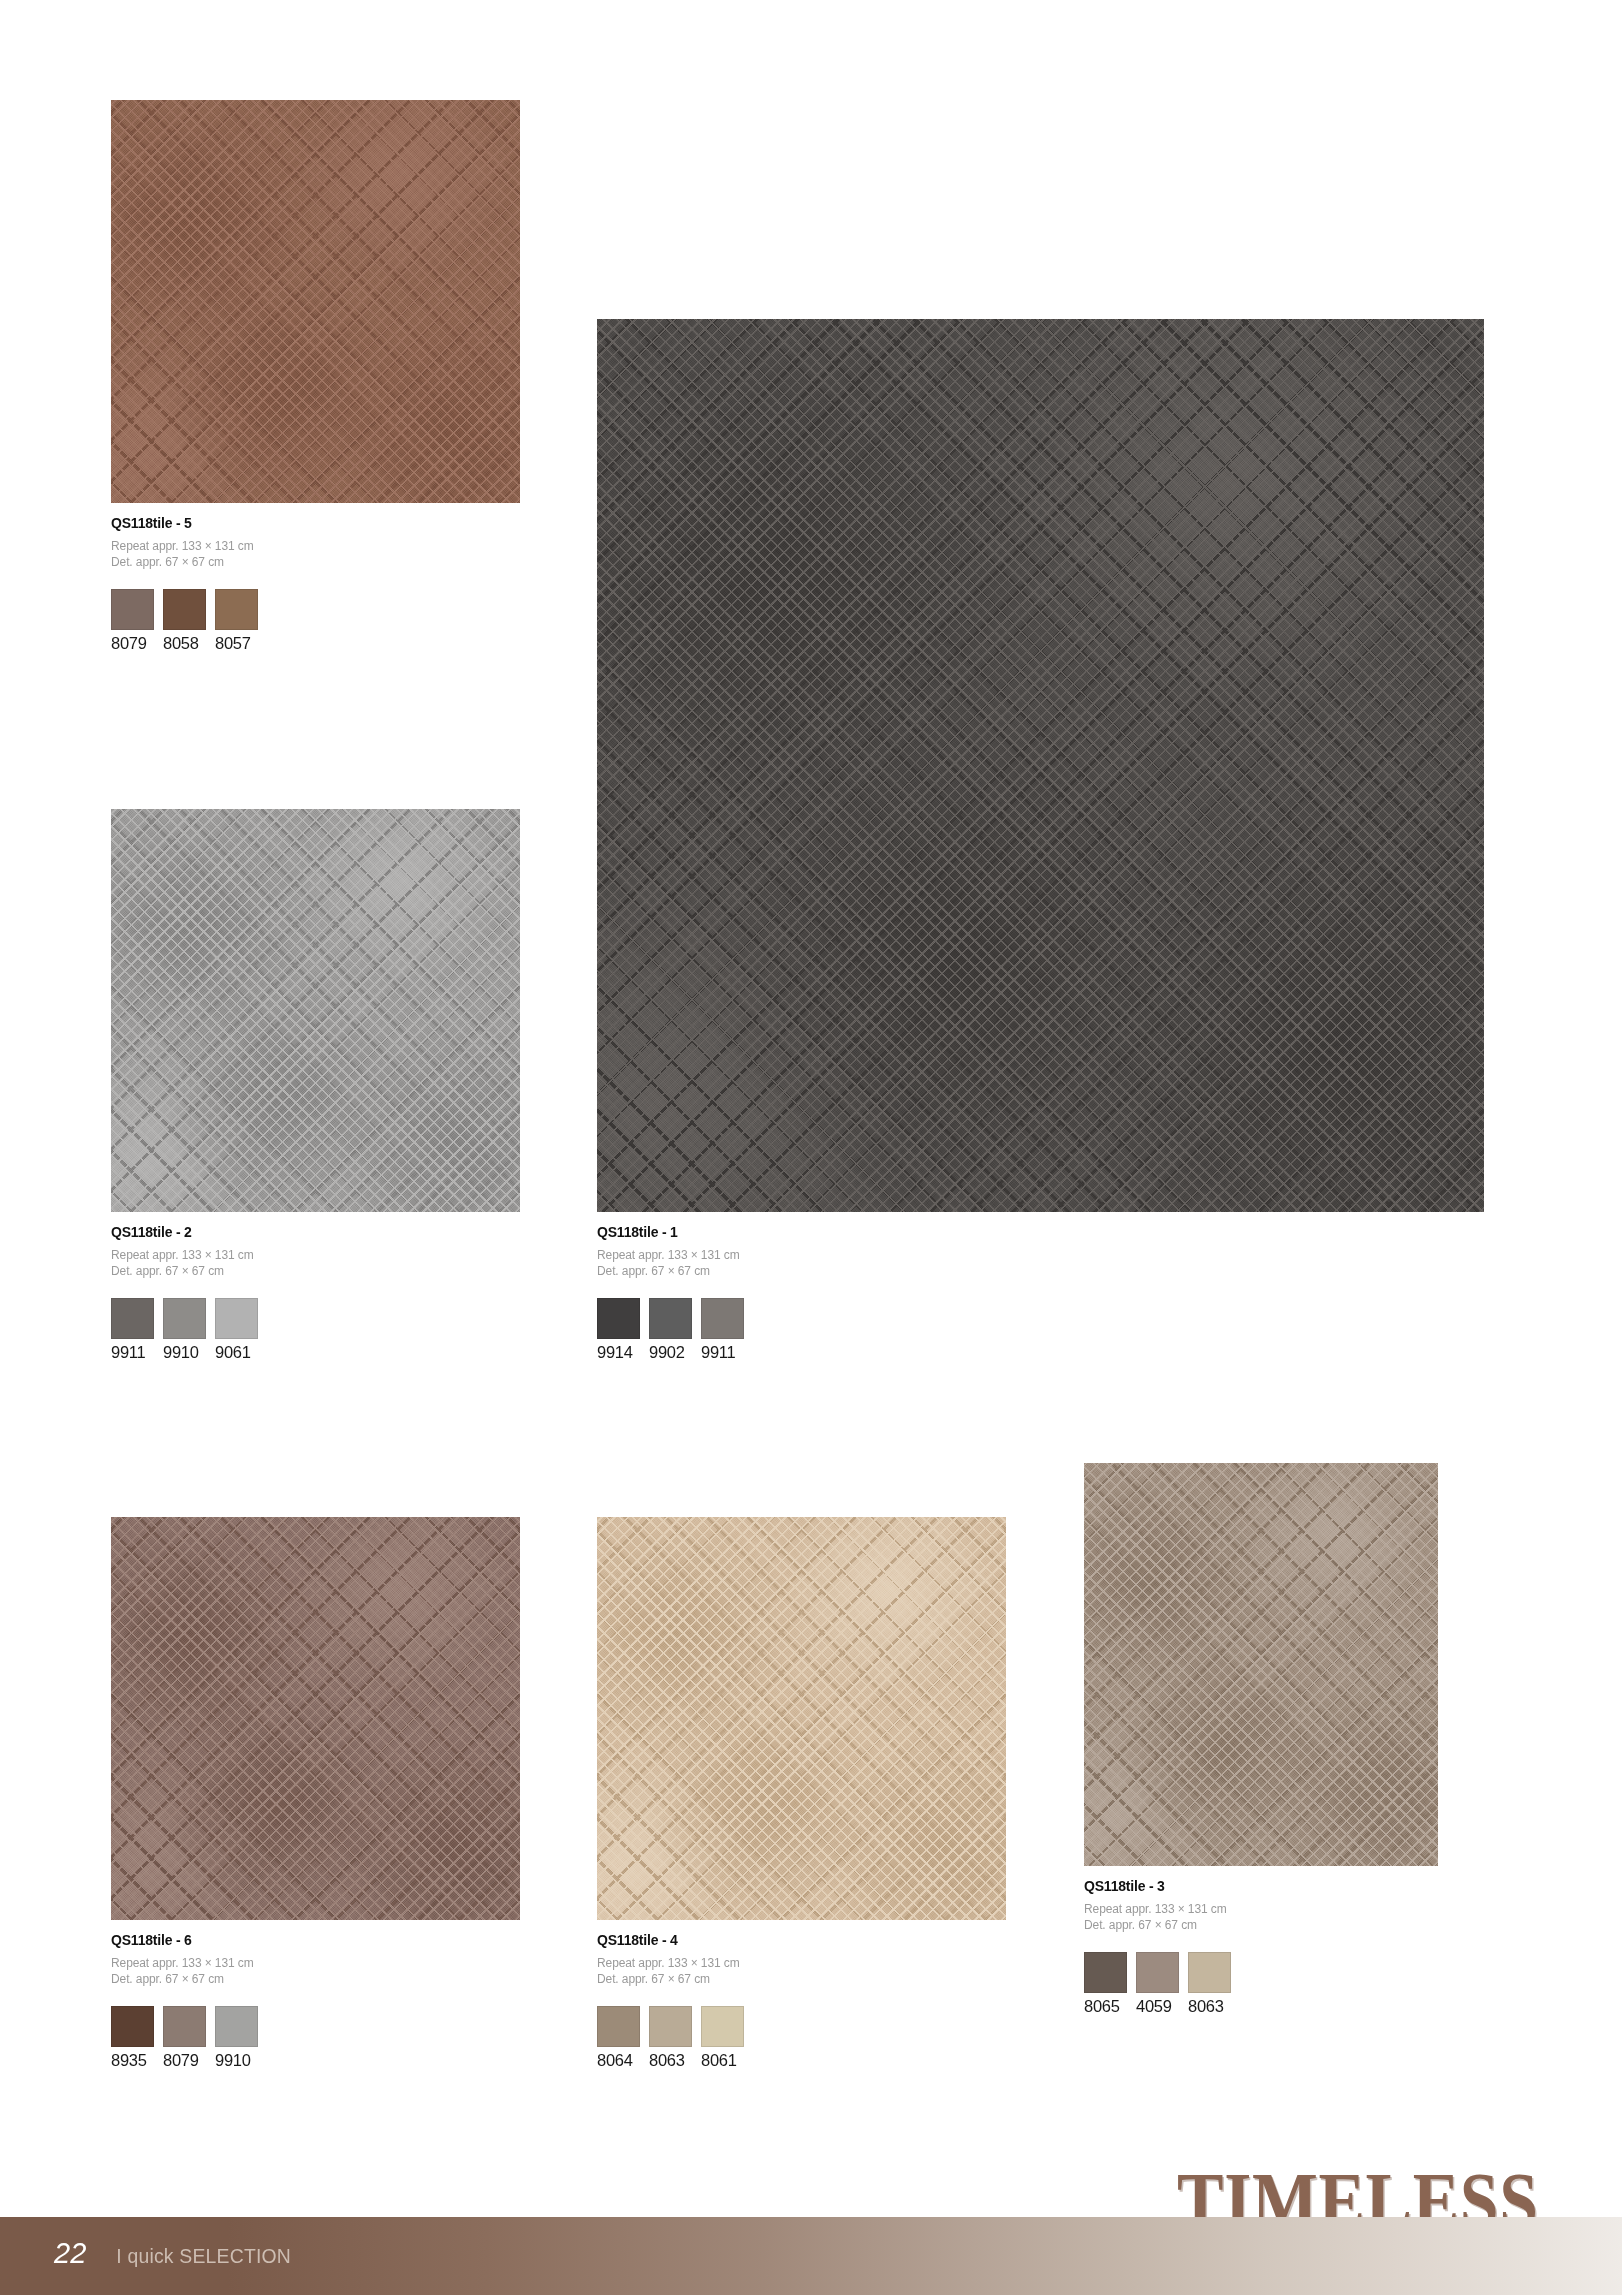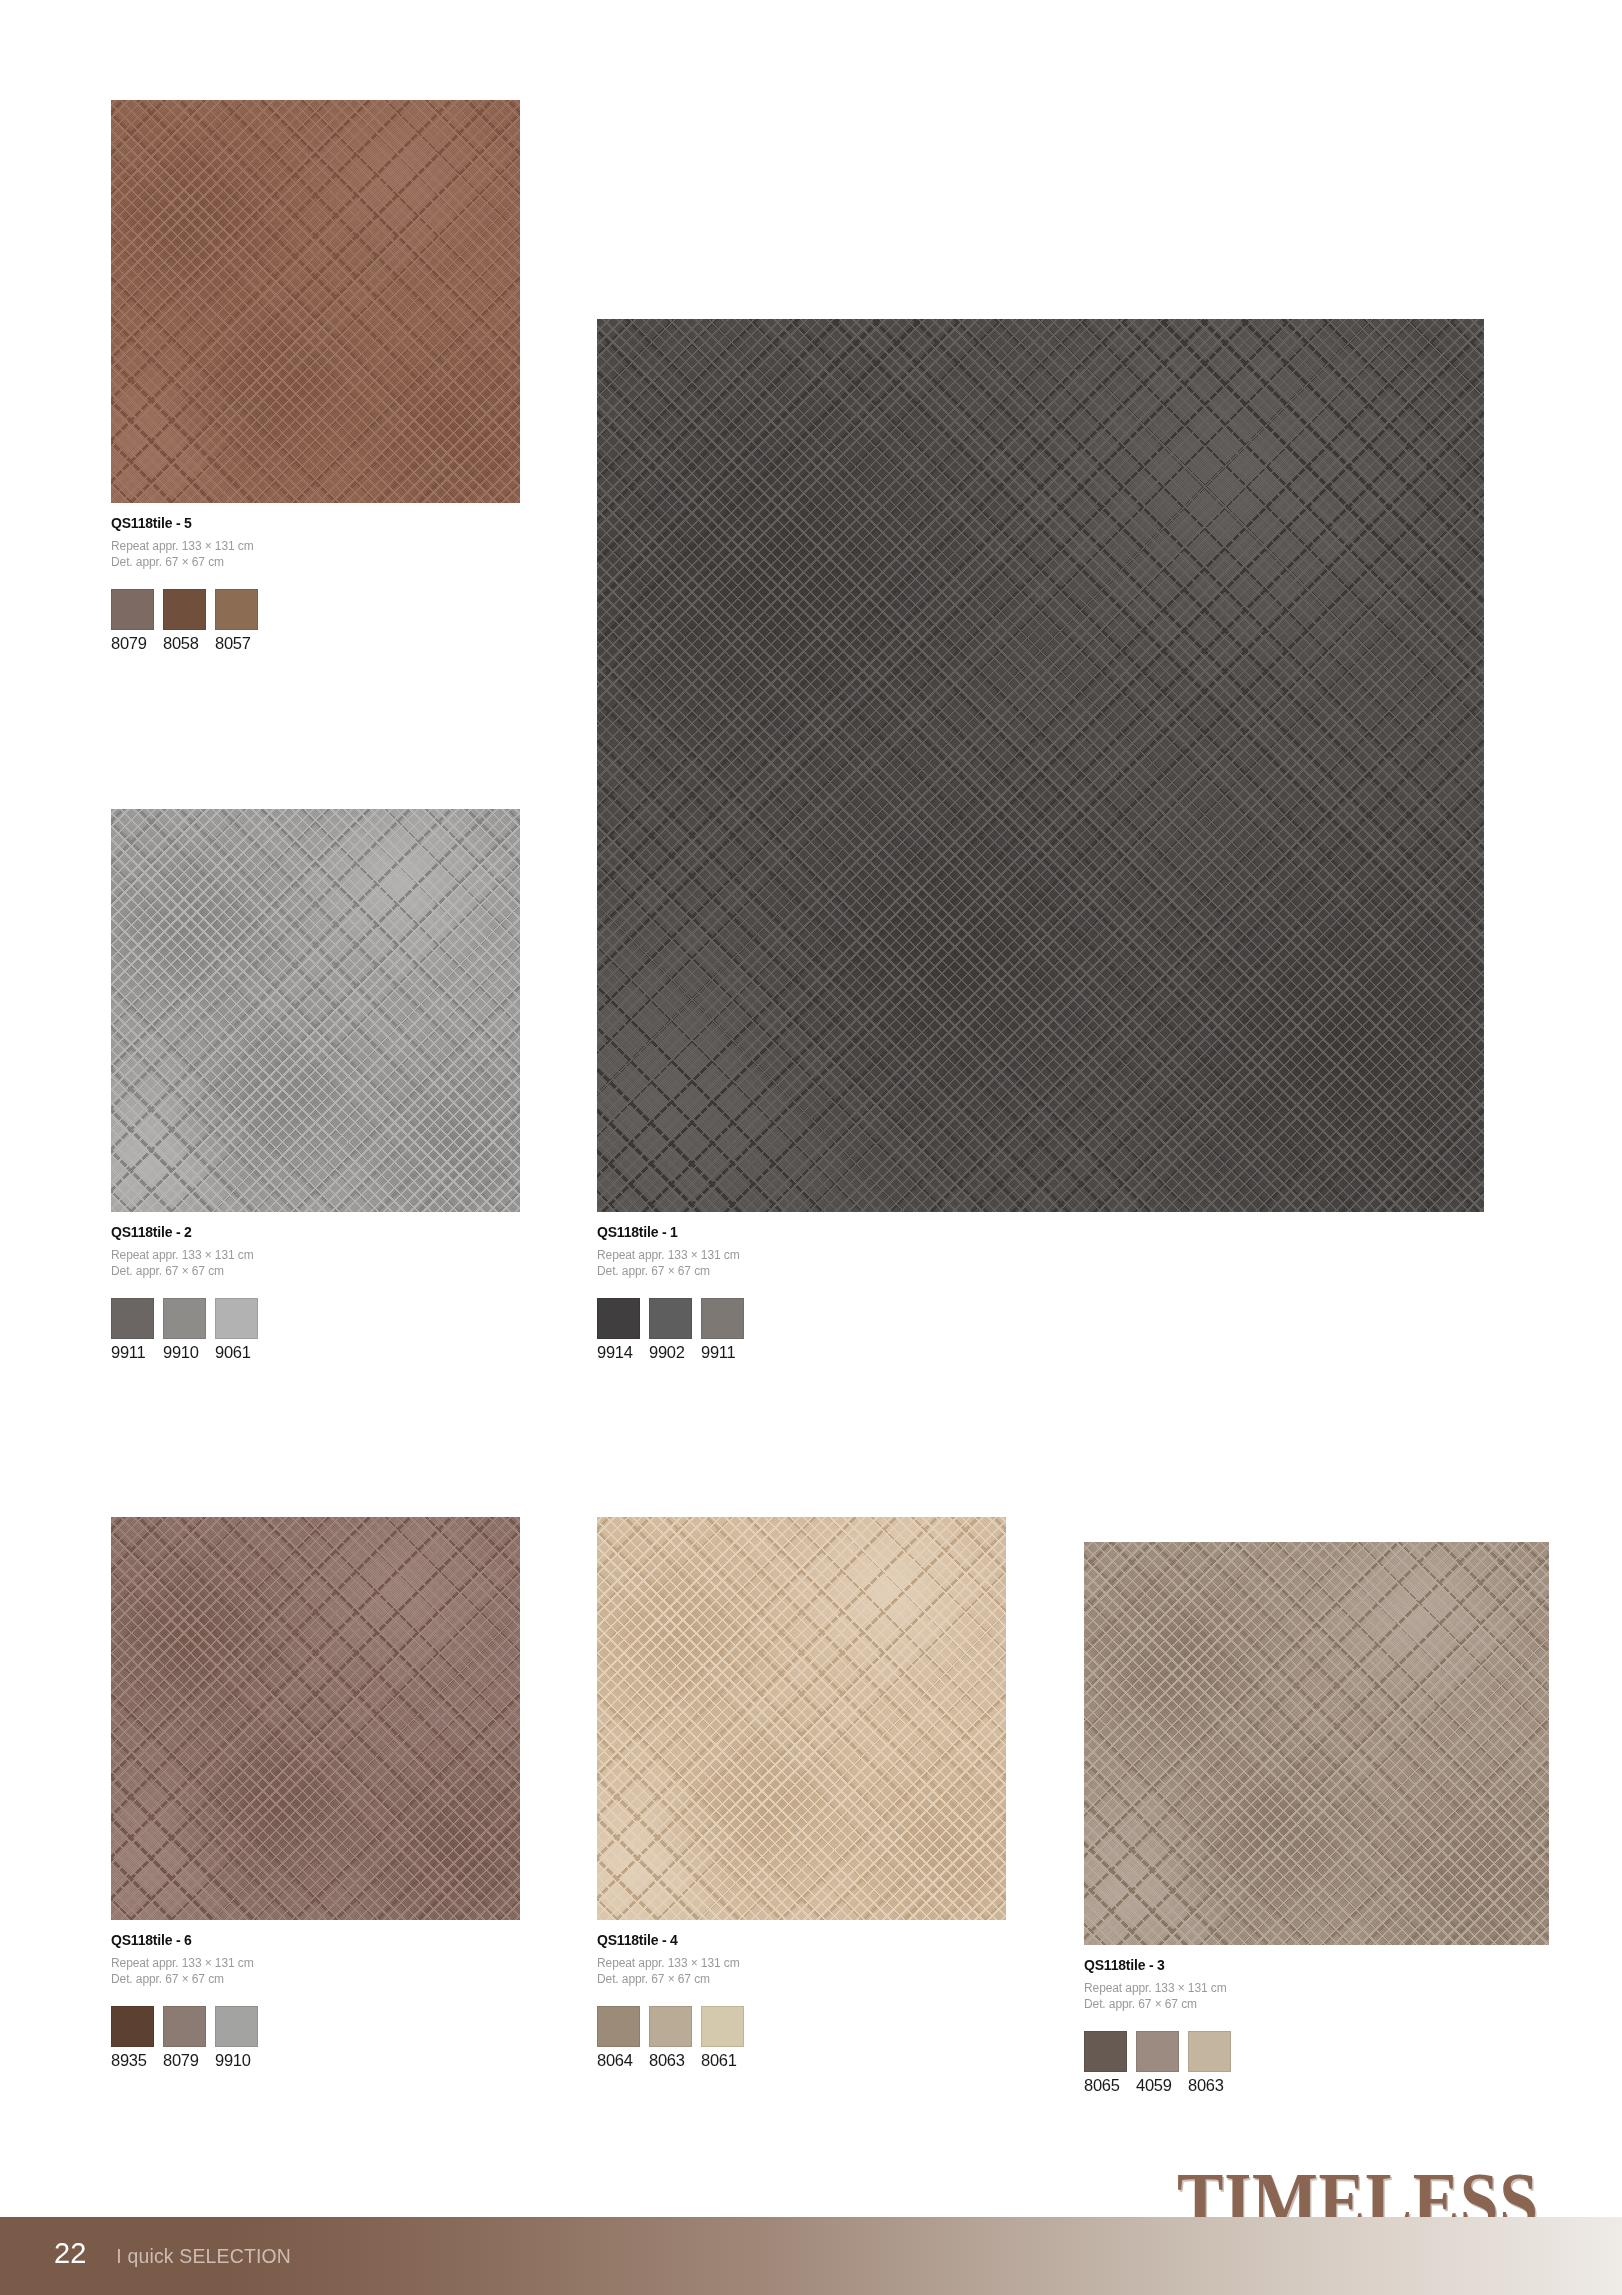--- a/index.html
+++ b/index.html
@@ -152,20 +152,21 @@
     display: flex;
     align-items: baseline;
     gap: 10px;
     white-space: nowrap;
   }
   .page-number {
     font-size: 29px;
     color: #ffffff;
     font-weight: 300;
     letter-spacing: 0px;
+    font-style: italic;
   }
   .footer-label {
     font-size: 19.4px;
     color: #cdbdb2;
     letter-spacing: 0.2px;
     margin-left: 20px;
   }
   .brand {
     position: absolute;
     left: 1177px;
@@ -304,21 +305,21 @@
           <div class="swatch-code">8063</div>
         </div>
         <div class="swatch-col">
           <div class="swatch-chip" style="background: rgb(212, 201, 172);"></div>
           <div class="swatch-code">8061</div>
         </div>
       </div>
     </div>
   </div>
 
-  <div class="card" style="left:1084px; top:1542px; width:465px;">
+  <div class="card" style="left:1084px; top:1463px; width:354px;">
     <div class="tile" style="height: 403px; --base: #a08f80; --hi: #b5a699; --lo: #8a7868;"></div>
     <div class="caption">
       <div class="card-title">QS118tile - 3</div>
       <div class="spec">
         <div class="card-line">Repeat appr. 133 × 131 cm</div>
         <div class="card-line">Det. appr. 67 × 67 cm</div>
       </div>
       <div class="swatches">
         <div class="swatch-col">
           <div class="swatch-chip" style="background: rgb(102, 90, 82);"></div>

